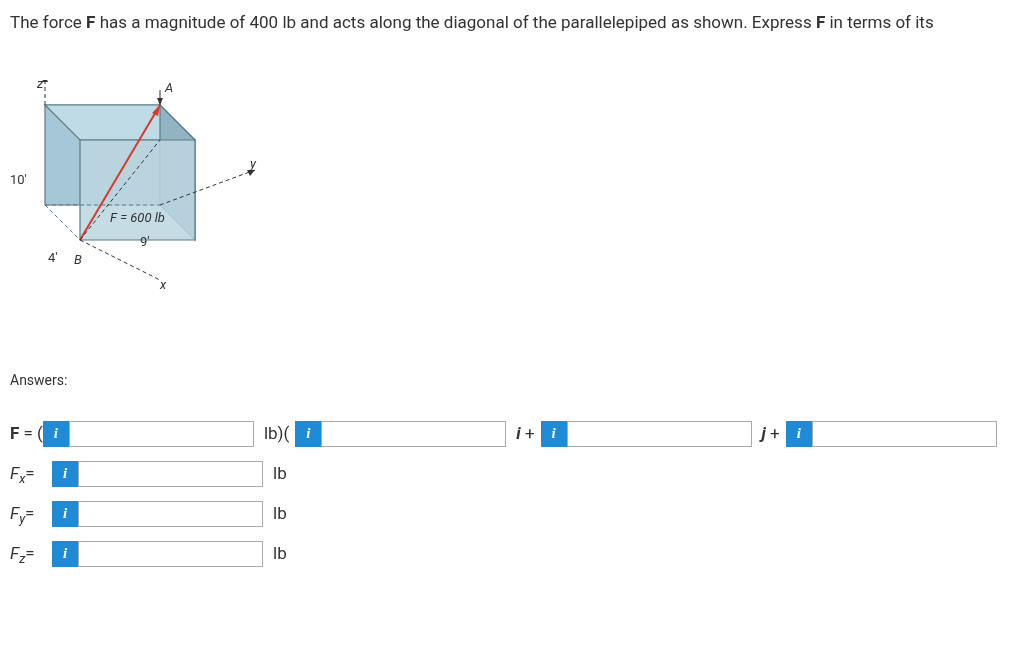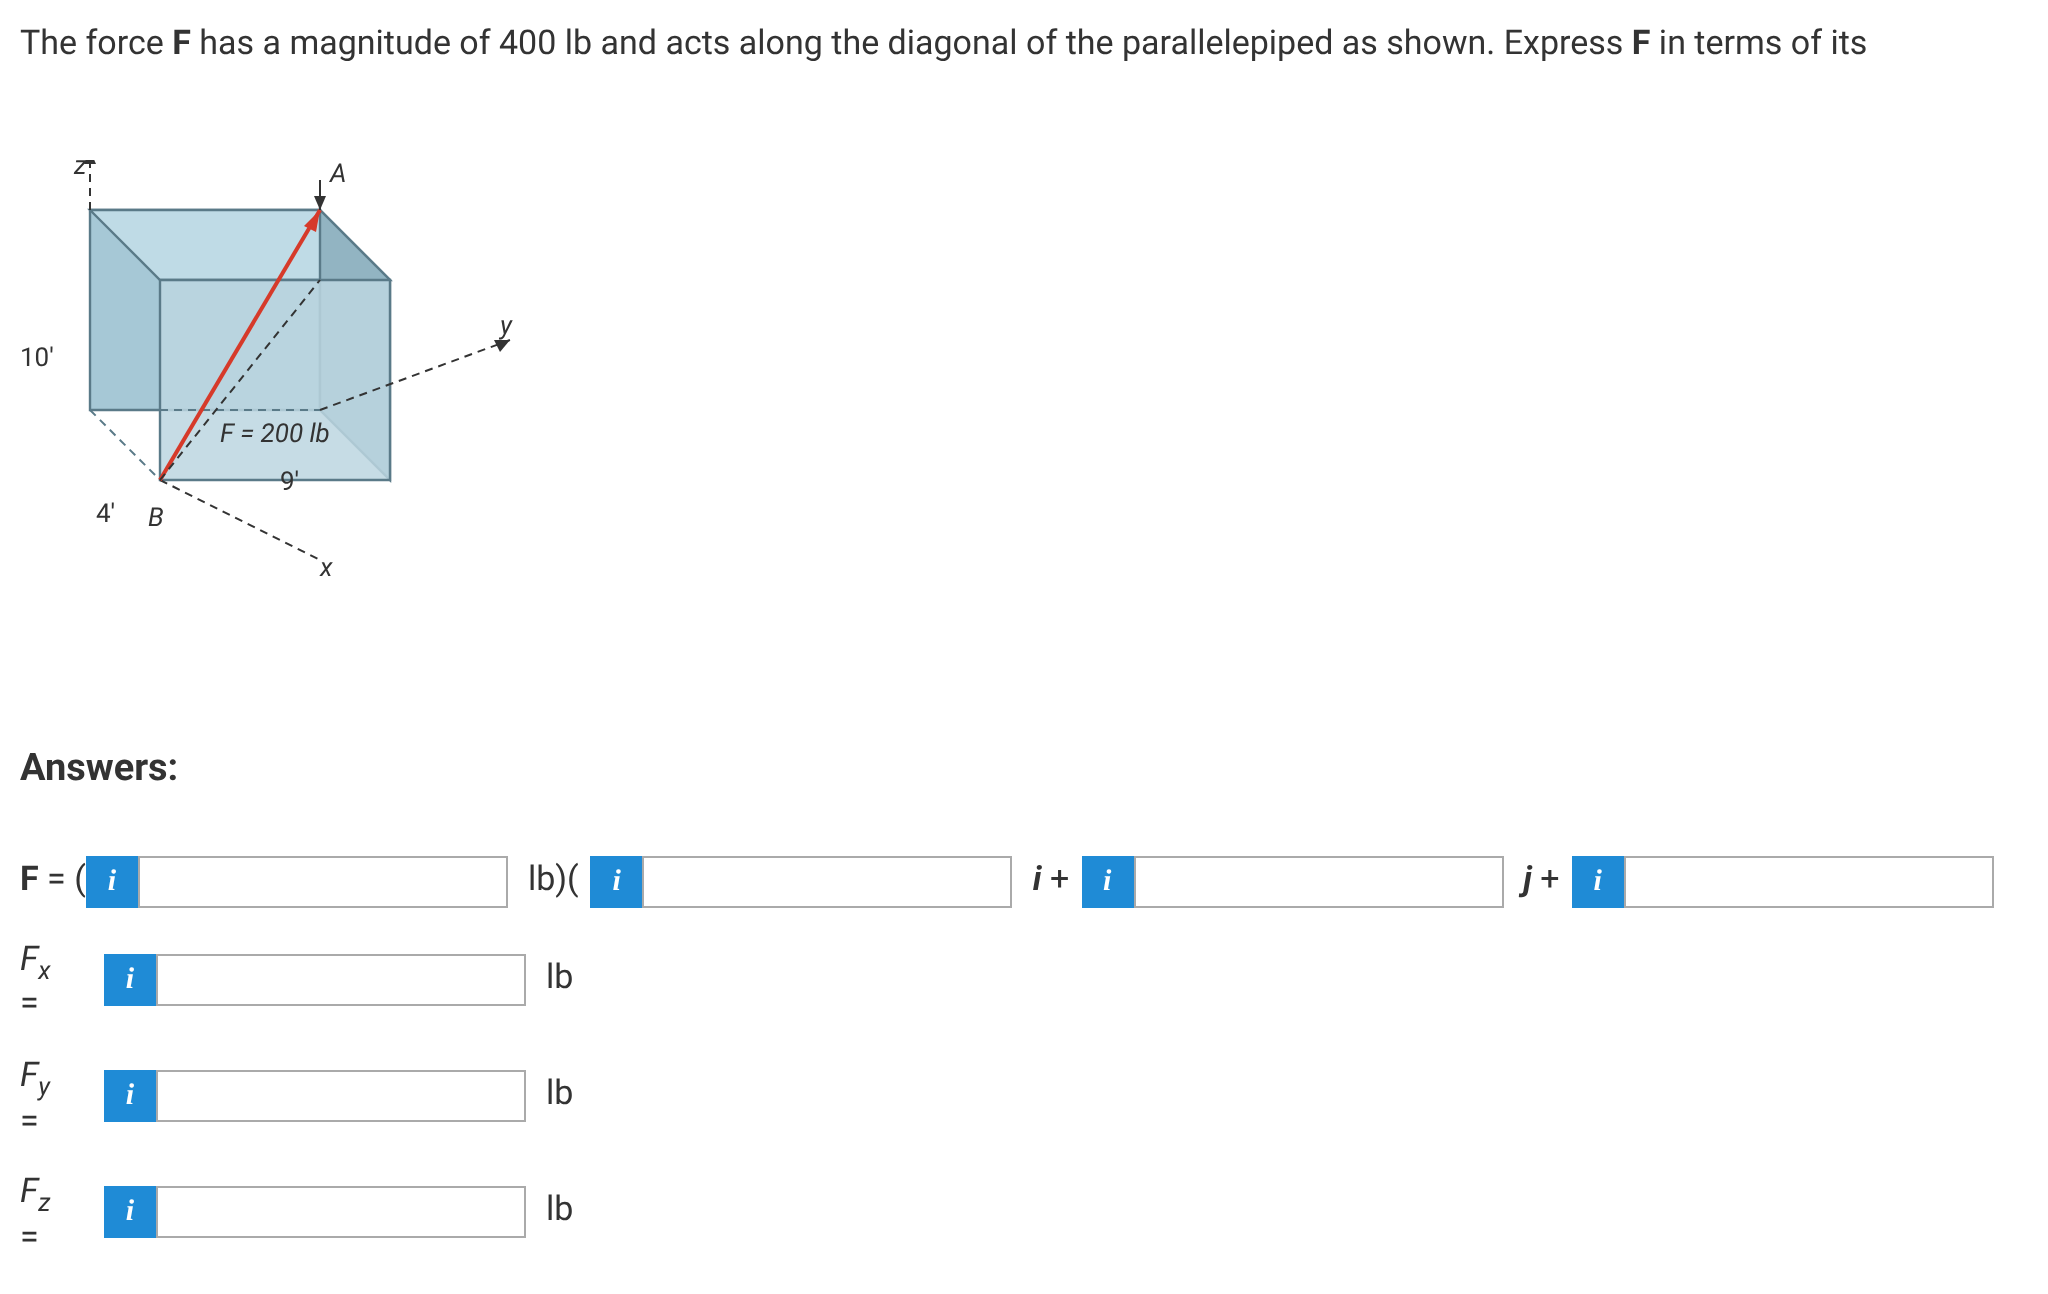--- a/index.html
+++ b/index.html
@@ -22,23 +22,22 @@
     height: 260px;
     margin: 10px 0 30px 0;
   }
   .diagram-container svg { display:block; }
   .diagram-container .dim-label {
     position: absolute;
     font-size: 13px;
     color: #333;
   }
   .answers-heading {
-    font-size: 19px;
+    font-size: 14px;
     margin: 20px 0 30px 0;
-    font-weight: bold;
   }
   .answer-row {
     display: flex;
     align-items: center;
     margin-bottom: 14px;
     flex-wrap: nowrap;
   }
   .label-cell {
     width: 42px;
     flex-shrink: 0;
@@ -72,21 +71,20 @@
   .unit-text {
     margin: 0 6px 0 10px;
     flex-shrink: 0;
     white-space: nowrap;
     text-align: center;
   }
   .sub { vertical-align: sub; font-size: 0.75em; font-style: italic;}
   .ital { font-style: italic; }
   .label-frac {
     display:inline-flex;
-    flex-direction:column;
     align-items:flex-start;
     line-height:1.1;
     font-style: normal;
   }
 </style>
 </head>
 <body>
 
 <div class="problem-text">
   <span>The force </span><b>F</b><span> has a magnitude of 400 lb and acts along the diagonal of the parallelepiped as shown. Express </span><b>F</b><span> in terms of its</span><br>
@@ -123,21 +121,21 @@
     <line x1="70" y1="160" x2="150" y2="60" stroke="#333" stroke-width="1" stroke-dasharray="4 3"></line>
   </svg>
   <span class="dim-label ital" style="left:27px; top:-6px;">z</span>
   <span class="dim-label ital" style="left:240px; top:74px;">y</span>
   <span class="dim-label ital" style="left:150px; top:195px;">x</span>
   <span class="dim-label ital" style="left:155px; top:-2px;">A</span>
   <span class="dim-label ital" style="left:64px; top:170px;">B</span>
   <span class="dim-label" style="left:0px; top:90px;">10'</span>
   <span class="dim-label" style="left:38px; top:168px;">4'</span>
   <span class="dim-label" style="left:130px; top:152px;">9'</span>
-  <span class="dim-label ital" style="left:100px; top:128px; white-space:nowrap;">F = 200 lb</span>
+  <span class="dim-label ital" style="left:100px; top:128px; white-space:nowrap;">F = 600 lb</span>
 </div>
 
 <div class="answers-heading">Answers:</div>
 
 <div class="answer-row">
   <span style="white-space:nowrap;"><b>F</b><span> = ( </span></span>
   <button class="info-btn">i</button>
   <input class="ans-input short" type="text" style="">
   <span class="unit-text">lb)( </span>
   <button class="info-btn">i</button>

